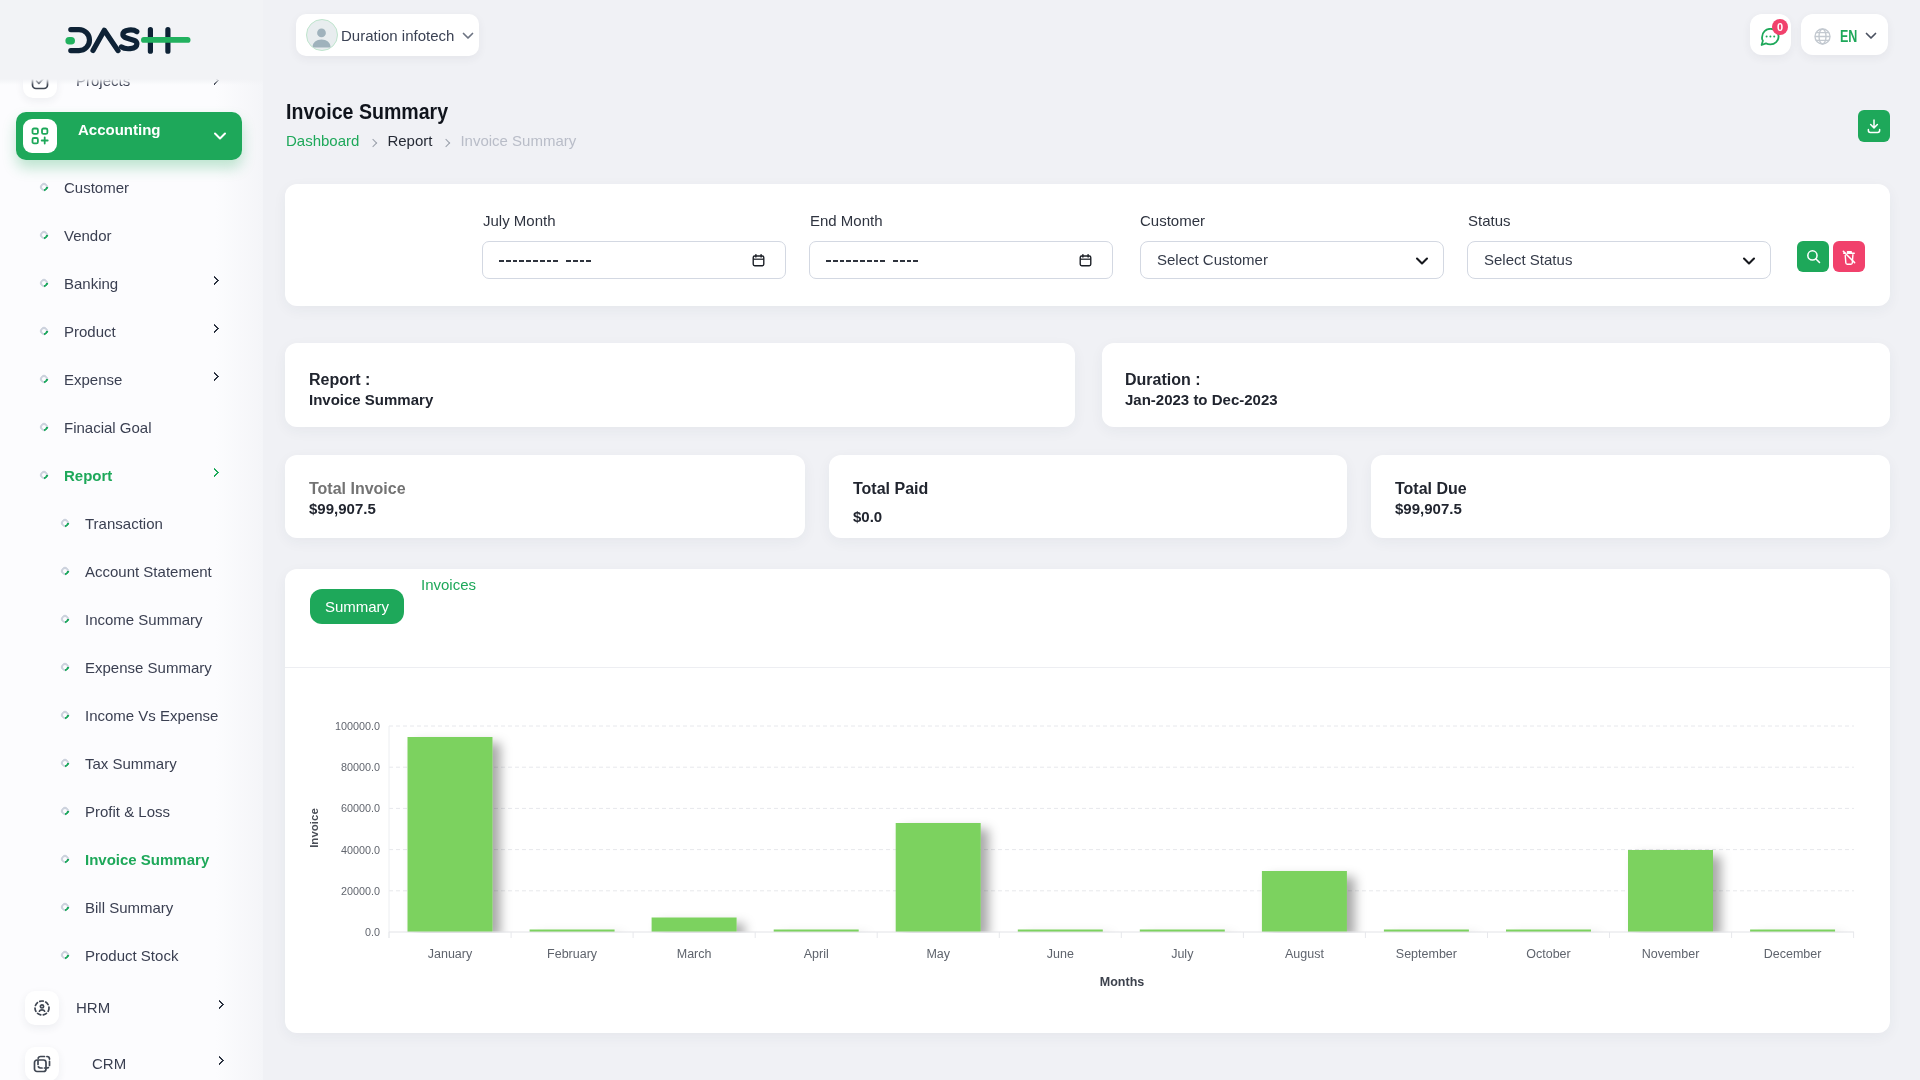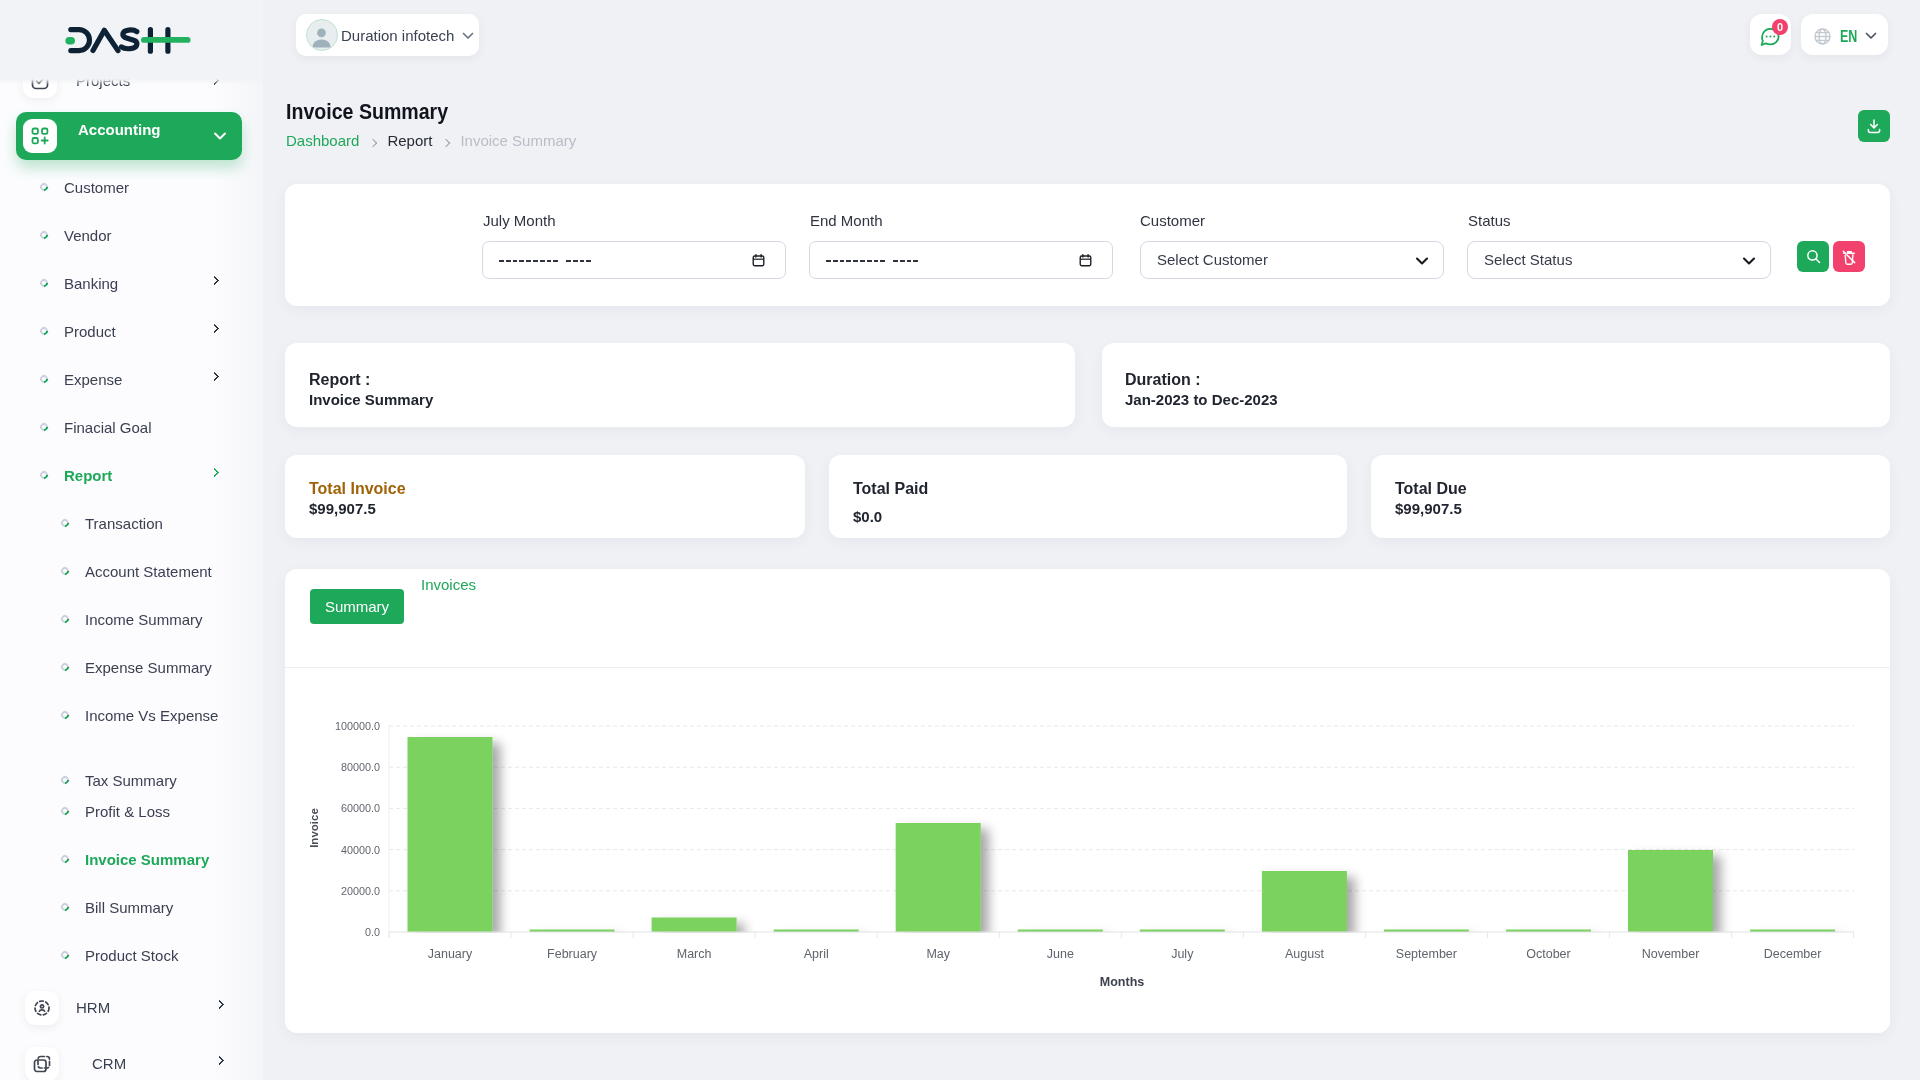--- a/index.html
+++ b/index.html
@@ -106,21 +106,21 @@
       <div class="txt">Income Summary</div>
     </div>
   <div class="mrow sub" style="top:658px;">
       <span class="dot mi-dot"></span>
       <div class="txt">Expense Summary</div>
     </div>
   <div class="mrow sub" style="top:706px;">
       <span class="dot mi-dot"></span>
       <div class="txt">Income Vs Expense</div>
     </div>
-  <div class="mrow sub" style="top:771px;">
+  <div class="mrow sub" style="top:754px;">
       <span class="dot mi-dot"></span>
       <div class="txt">Tax Summary</div>
     </div>
   <div class="mrow sub" style="top:802px;">
       <span class="dot mi-dot"></span>
       <div class="txt">Profit &amp; Loss</div>
     </div>
   <div class="mrow sub" style="top:850px;">
       <span class="dot mi-dot"></span>
       <div class="txt g" style="font-weight:bold;">Invoice Summary</div>
@@ -262,31 +262,31 @@
 </div>
 
 <div class="card" style="left:285px; top:343px; width:790px; height:84px;"></div>
 <div class="abs" style="left:309px; top:371px; font-size:16px; font-weight:bold; color:#21252f;">Report :</div>
 <div class="abs" style="left:309px; top:391px; font-size:15px; font-weight:bold; color:#21252f;">Invoice Summary</div>
 <div class="card" style="left:1102px; top:343px; width:788px; height:84px;"></div>
 <div class="abs" style="left:1125px; top:371px; font-size:16px; font-weight:bold; color:#21252f;">Duration :</div>
 <div class="abs" style="left:1125px; top:391px; font-size:15px; font-weight:bold; color:#21252f;">Jan-2023 to Dec-2023</div>
 
 <div class="card" style="left:285px; top:455px; width:520px; height:83px;"></div>
-<div class="abs" style="left:309px; top:480px; font-size:16px; font-weight:bold; color:#a16207;">Total Invoice</div>
+<div class="abs" style="left:309px; top:480px; font-size:16px; font-weight:bold; color:#737373;">Total Invoice</div>
 <div class="abs" style="left:309px; top:500px; font-size:15px; font-weight:bold; color:#21252f;">$99,907.5</div>
 <div class="card" style="left:829px; top:455px; width:518px; height:83px;"></div>
 <div class="abs" style="left:853px; top:480px; font-size:16px; font-weight:bold; color:#21252f;">Total Paid</div>
 <div class="abs" style="left:853px; top:508px; font-size:15px; font-weight:bold; color:#21252f;">$0.0</div>
 <div class="card" style="left:1371px; top:455px; width:519px; height:83px;"></div>
 <div class="abs" style="left:1395px; top:480px; font-size:16px; font-weight:bold; color:#21252f;">Total Due</div>
 <div class="abs" style="left:1395px; top:500px; font-size:15px; font-weight:bold; color:#21252f;">$99,907.5</div>
 
 <div class="card" style="left:285px; top:569px; width:1605px; height:464px;"></div>
-<div class="abs" style="left:310px; top:589px; width:94px; height:35px; background:#1ea85a; border-radius:4px; color:#fff; font-size:15px; text-align:center; line-height:35px; z-index:2;">Summary</div>
+<div class="abs" style="left:310px; top:589px; width:94px; height:35px; background:#1ea85a; border-radius:12px; color:#fff; font-size:15px; text-align:center; line-height:35px; z-index:2;">Summary</div>
 <div class="abs" style="left:421px; top:576px; font-size:15px; color:#1ea85a; z-index:2;">Invoices</div>
 <div class="abs" style="left:285px; top:667px; width:1605px; height:1px; background:#edeef2; z-index:2;"></div>
 
 <svg class="abs" style="left:285px; top:569px; z-index:1;" width="1605" height="459" viewBox="0 0 1605 459">
   <defs>
     <filter id="barsh" x="-30%" y="-30%" width="180%" height="180%">
       <feDropShadow dx="8" dy="6" stdDeviation="5.5" flood-color="#000" flood-opacity="0.34"></feDropShadow>
     </filter>
     <clipPath id="plotclip">
         <rect x="104" y="100" width="1500" height="263.5"></rect>

